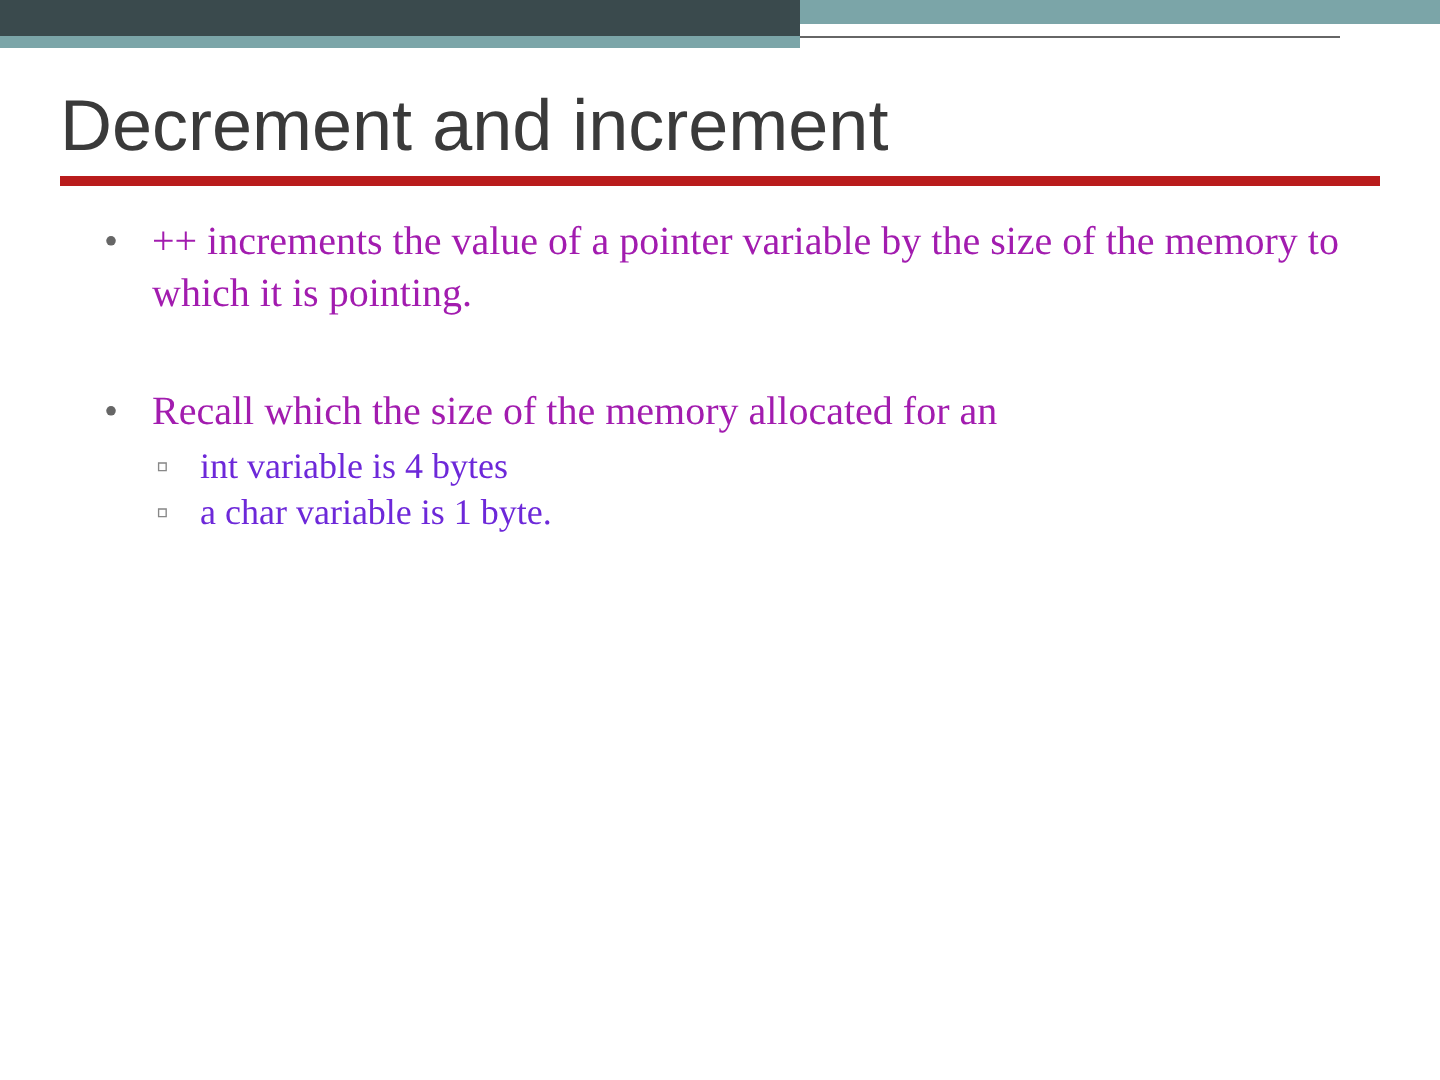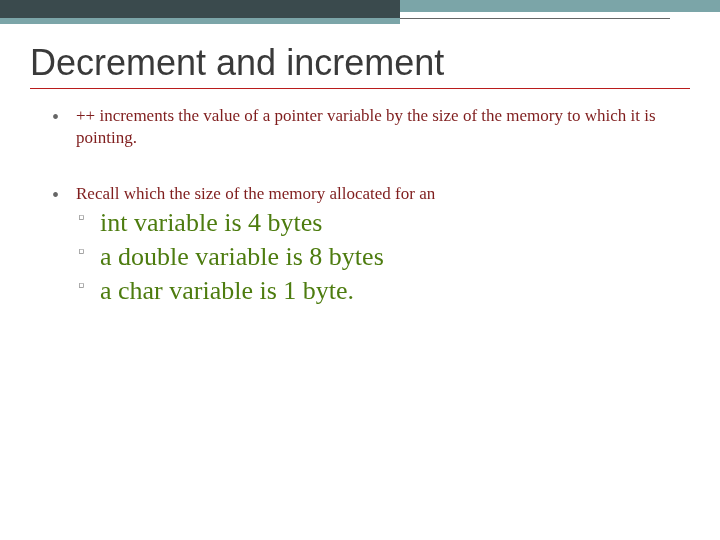--- a/index.html
+++ b/index.html
@@ -51,51 +51,51 @@
       height: 1px;
       background: #666;
     }
     .content {
       padding: 16px 30px 0 30px;
     }
     .title {
       font-size: 36px;
       font-weight: normal;
       color: #3a3a3a;
-      border-bottom: 1px solid #b91c1c;
+      border-bottom: 5px solid #b91c1c;
       padding-bottom: 4px;
       margin-bottom: 16px;
       font-family: 'Trebuchet MS', Verdana, sans-serif;
     }
     .bullets {
       padding-left: 22px;
       padding-right: 10px;
     }
     .bullet-l1 {
       position: relative;
       padding-left: 24px;
-      font-size: 17px;
-      color: #7f1d1d;
+      font-size: 20px;
+      color: #a21caf;
       line-height: 1.28;
       margin-bottom: 2px;
     }
     .bullet-l1::before {
       content: "•";
       position: absolute;
       left: 0;
       top: 0;
       color: #666;
       font-size: 20px;
     }
     .bullet-l2 {
       position: relative;
       padding-left: 24px;
       margin-left: 24px;
-      font-size: 26px;
-      color: #4d7c0f;
+      font-size: 18px;
+      color: #6d28d9;
       line-height: 1.3;
     }
     .bullet-l2::before {
       content: "▫";
       position: absolute;
       left: 2px;
       top: 0;
       color: #888;
       font-size: 18px;
     }
@@ -114,16 +114,15 @@
 </div>
 
 <div class="content">
   <h1 class="title">Decrement and increment</h1>
 
   <div class="bullets">
     <div class="bullet-l1">++ increments the value of a pointer variable by the size of the memory to which it is pointing.</div>
     <div class="spacer"></div>
     <div class="bullet-l1">Recall which the size of the memory allocated for an</div>
     <div class="bullet-l2"> int variable is 4 bytes</div>
-    <div class="bullet-l2">a double variable is 8 bytes</div>
     <div class="bullet-l2">a char variable is 1 byte.</div>
   </div>
 </div>
 
 </body></html>

